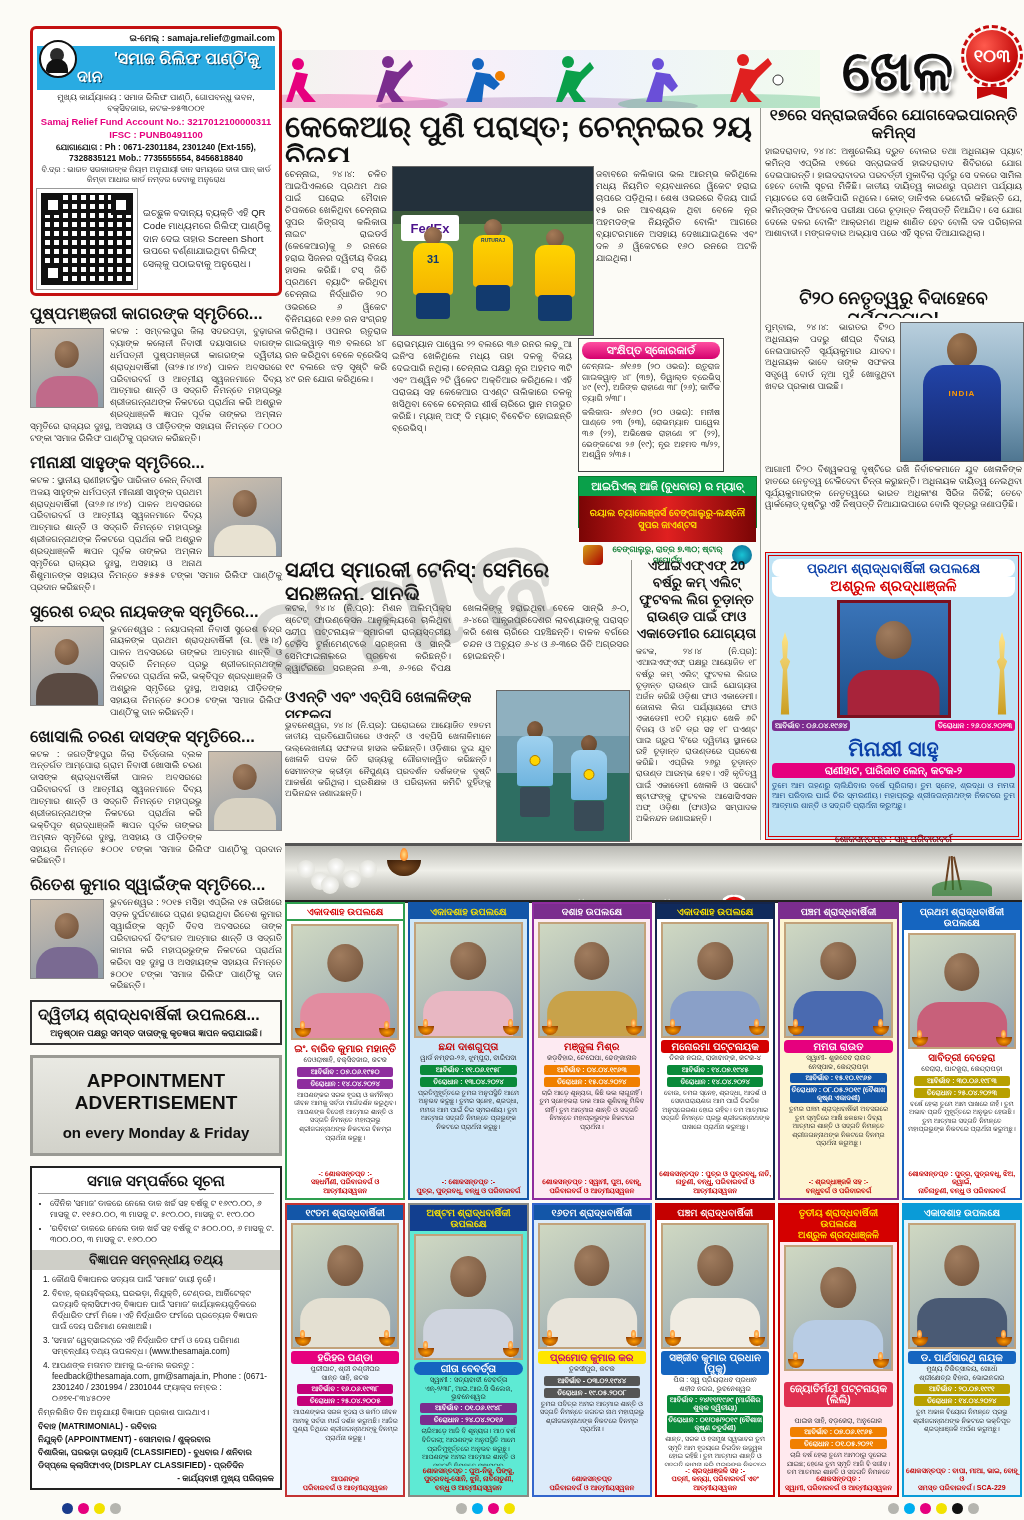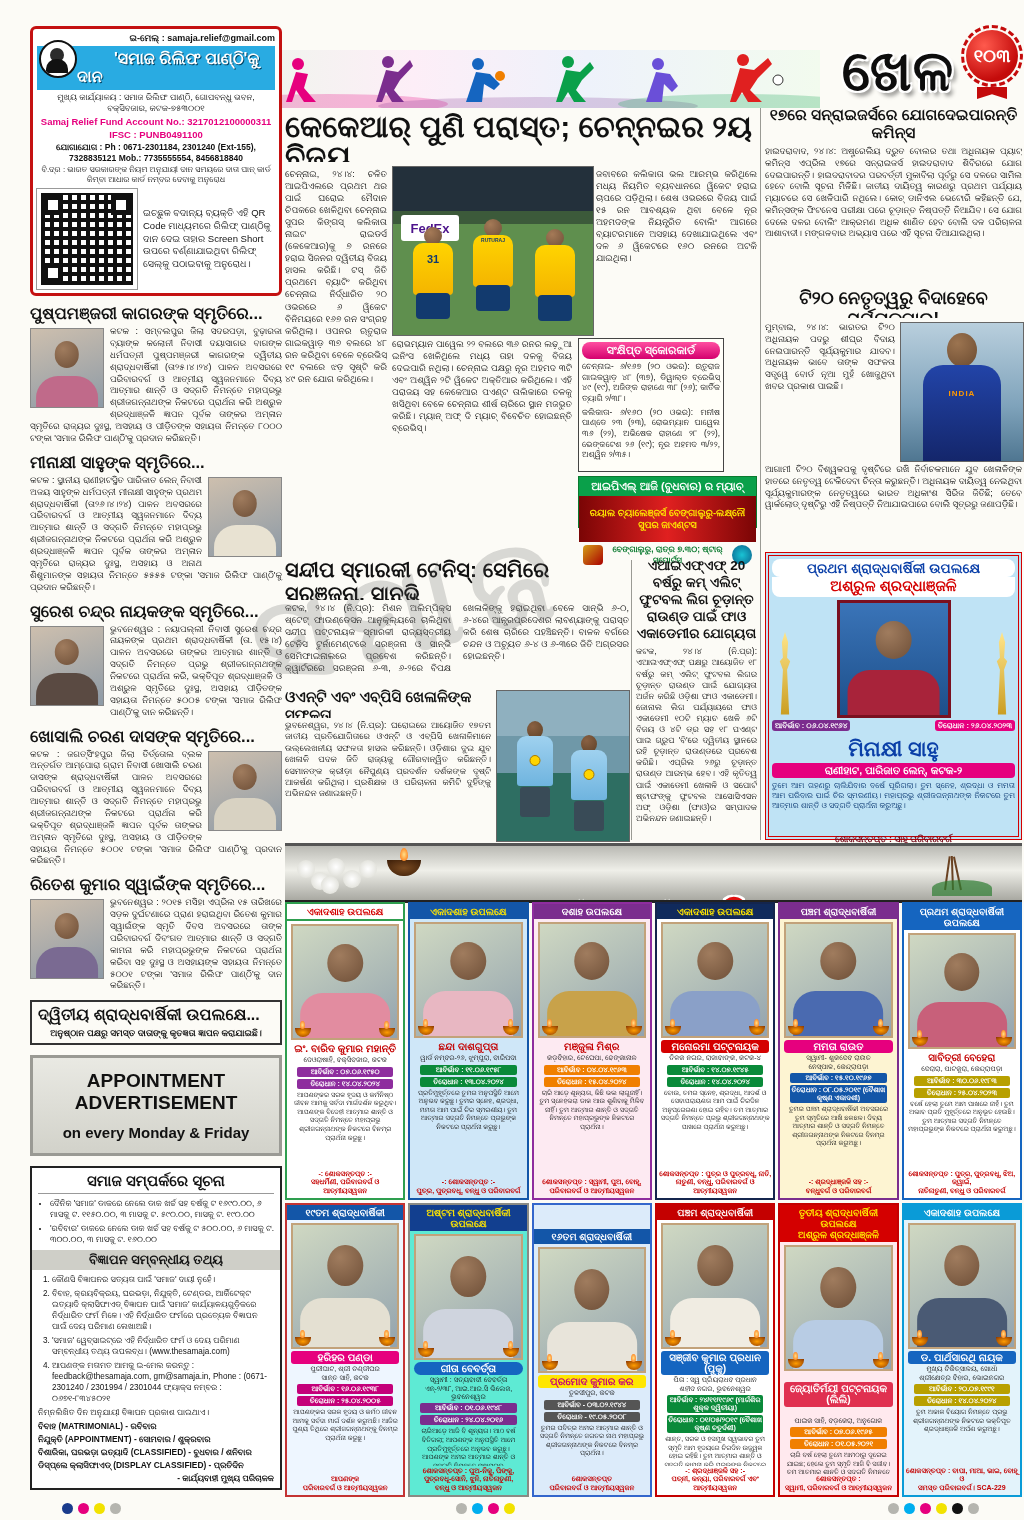--- a/index.html
+++ b/index.html
@@ -188,21 +188,21 @@
   .t4 .oname{background:#d40000;color:#fff;border-radius:3px;margin:0 4px;} .t4 .odate{background:#0a8a3a;}
   .t5{border:2px solid #7b2d8e;background:#fdf4d2;} .t5 .ohdr{background:#7b2d8e;color:#fff;}
   .t5 .oname{background:#e6007e;color:#fff;border-radius:4px;margin:0 4px;} .t5 .odate{background:#1356a8;}
   .t6{border:2px solid #1565c0;} .t6 .ohdr{background:#1565c0;color:#fff;}
   .t6 .oname{color:#c40000;} .t6 .odate{background:#b8a000;color:#fff;}
   
   .u1{border:2px solid #c43333;background:#eef6ff;} .u1 .ohdr{background:#1356a8;color:#fff;}
   .u1 .oname{background:#e6007e;color:#fff;border-radius:3px;margin:0 4px;} .u1 .odate{background:#c4007a;}
   .u2{border:2px solid #8a8a84;background:#5eead4;} .u2 .ohdr{background:#123f8f;color:#ffe600;}
   .u2 .oname{background:#1565c0;color:#fff;border-radius:8px;margin:0 4px;} .u2 .odate{background:#7b2d8e;}
-  .u3{border:2px solid #3366cc;background:#dcebfa;} .u3 .ohdr{background:#1356a8;color:#fff;margin-top:24px;}
+  .u3{border:2px solid #3366cc;background:#dcebfa;} .u3 .ohdr{background:#1356a8;color:#fff;}
   .u3 .oname{background:#ffe600;color:#c4007a;border-radius:3px;margin:0 4px;} .u3 .odate{background:#555;}
   .u4{border:2px solid #c40000;} .u4 .ohdr{background:#c40000;color:#fff;}
   .u4 .oname{background:#1565c0;color:#fff;border-radius:3px;margin:0 4px;} .u4 .odate{background:#0a8a3a;}
   .u5{border:2px solid #c40000;background:#ffe9ee;} .u5 .ohdr{background:#d40000;color:#ffe600;}
   .u5 .oname{background:#e03050;color:#fff;border-radius:3px;margin:9px 4px;} .u5 .odate{background:#f07f00;}
   .u6{border:2px solid #0a9bd7;background:#e3f3fb;} .u6 .ohdr{background:#0a9bd7;color:#fff;}
   .u6 .oname{background:#1565c0;color:#fff;border-radius:3px;margin:0 4px;} .u6 .odate{background:#b8a000;}
   
   .wm{left:250px;top:540px;font-size:120px;font-weight:800;color:rgba(90,90,90,.22);transform:rotate(-14deg);letter-spacing:14px;pointer-events:none;}
   .dots{bottom:6px;display:flex;gap:5px;}

